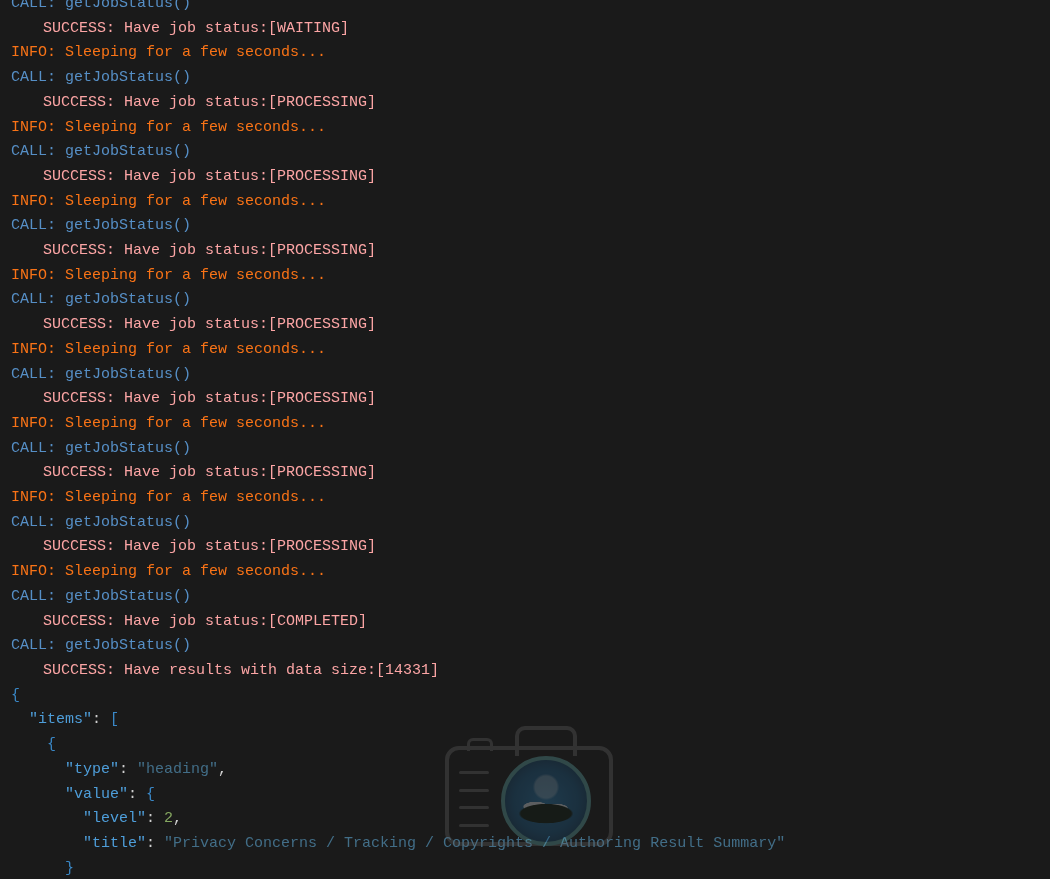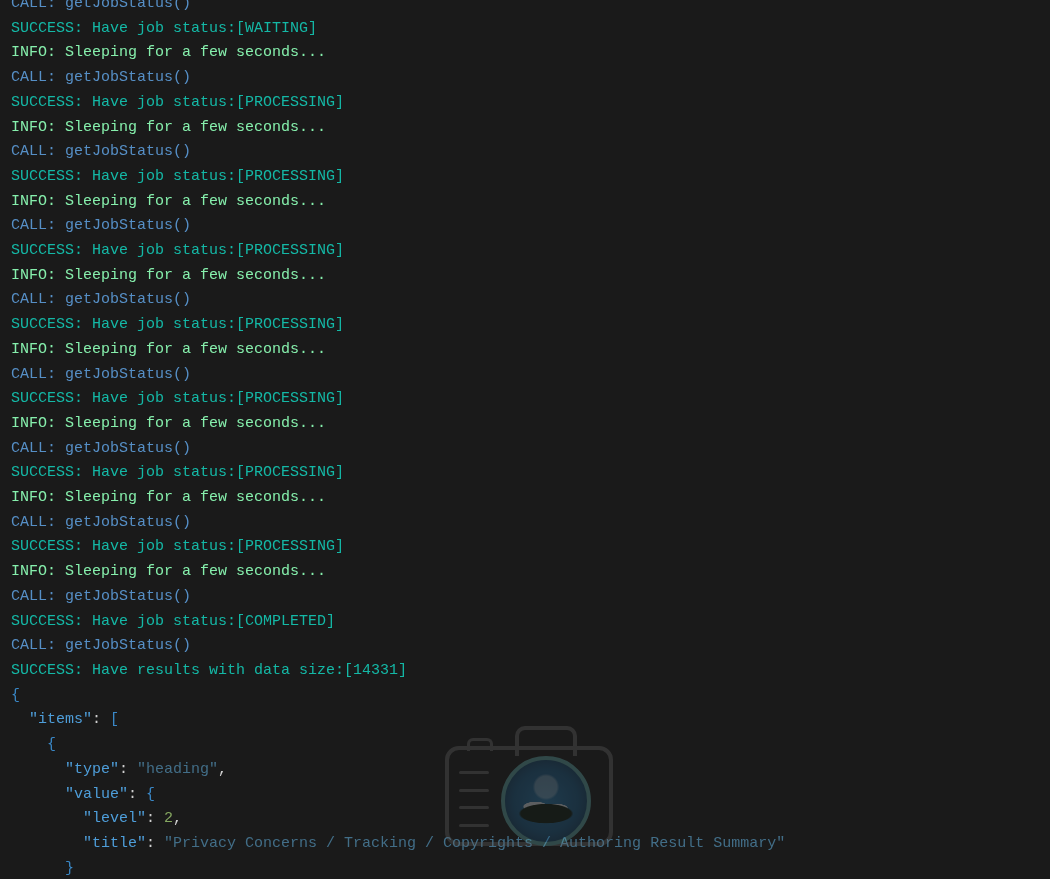--- a/index.html
+++ b/index.html
@@ -16,22 +16,22 @@
     color: #d0d0d0;
   }
   .terminal {
     position: absolute;
     top: -8px;
     left: 11px;
     right: 0;
     white-space: pre;
   }
   .c-call    { color: #568fc6; }   
-  .c-success { color: #14b8a6; }   
-  .c-info    { color: #86efac; }   
+  .c-success { color: #fca5a5; margin-left: 32px; }   
+  .c-info    { color: #f97316; }   
   .c-brace   { color: #3a88c7; }   
   .c-key     { color: #4e9eda; }   
   .c-string  { color: #426e88; }   
   .c-number  { color: #85a760; }   
   .c-colon   { color: #d0d0d0; }   
   .c-plain   { color: #d0d0d0; }
 
   .watermark {
     position: absolute;
     left: 445px;

